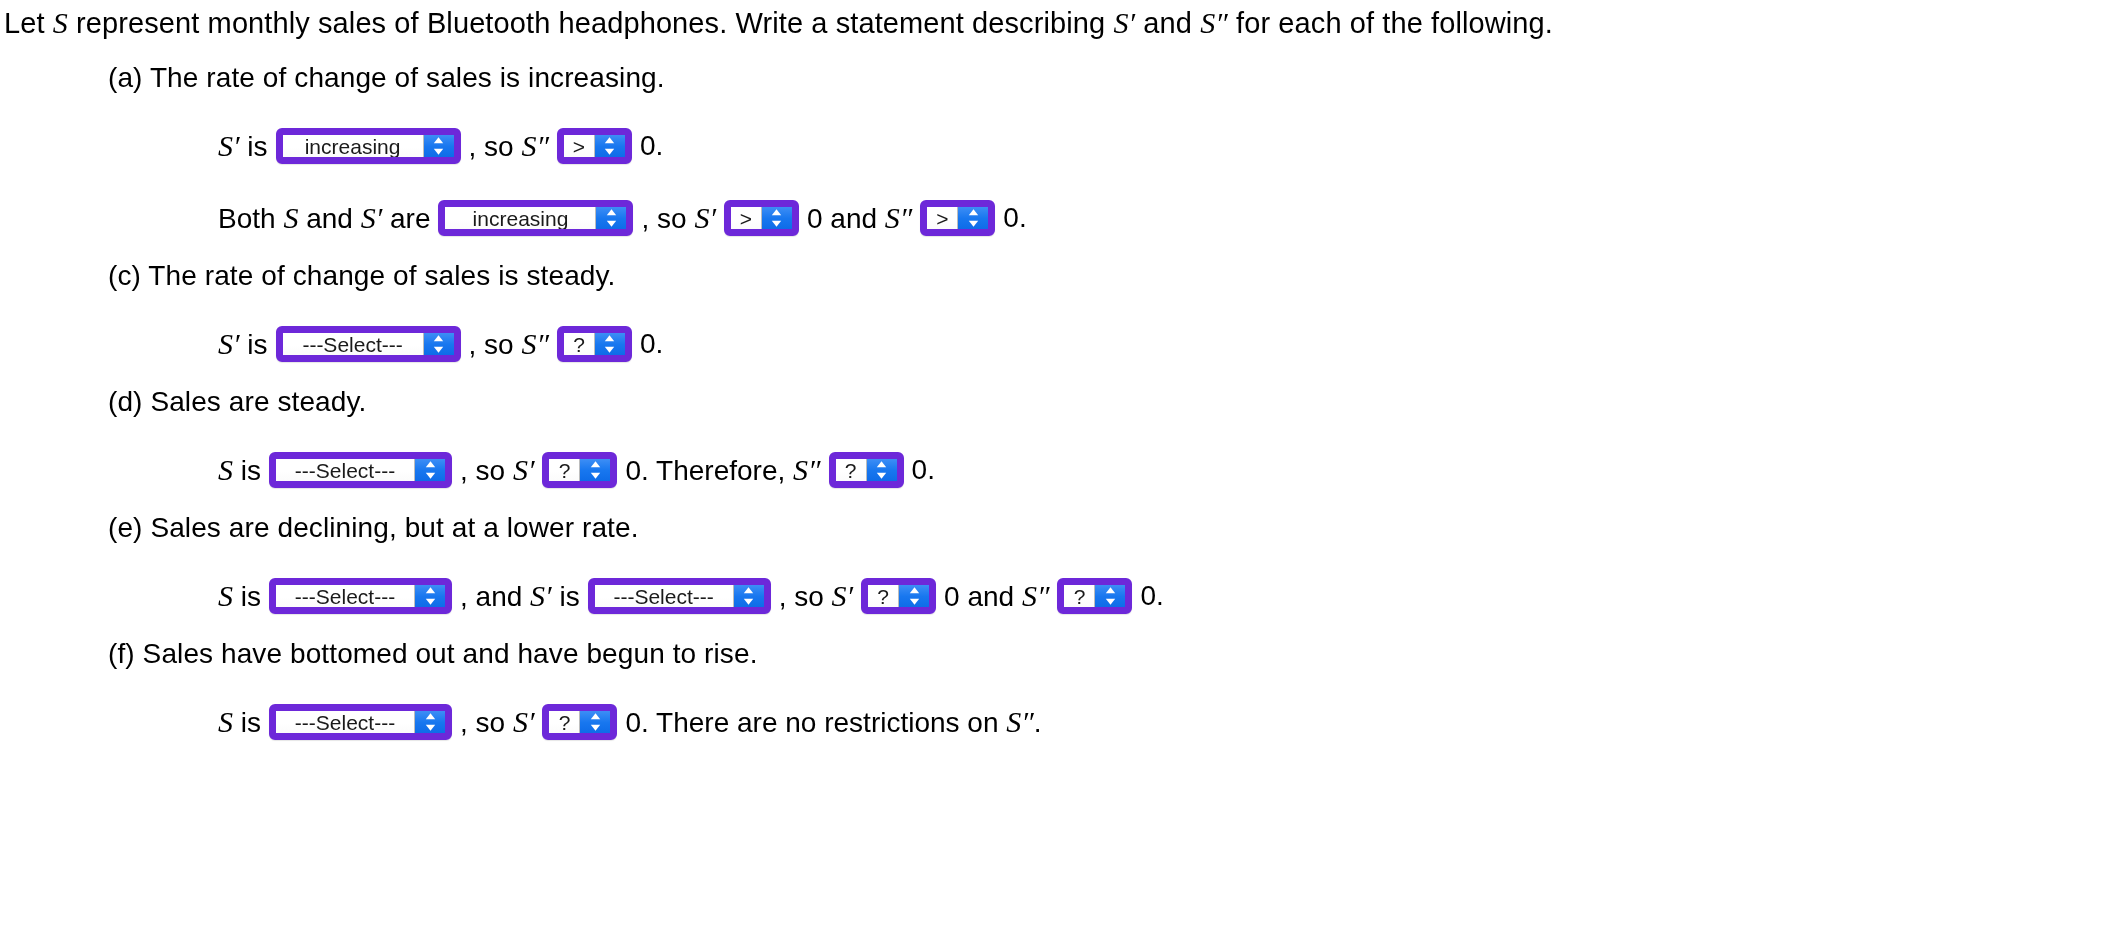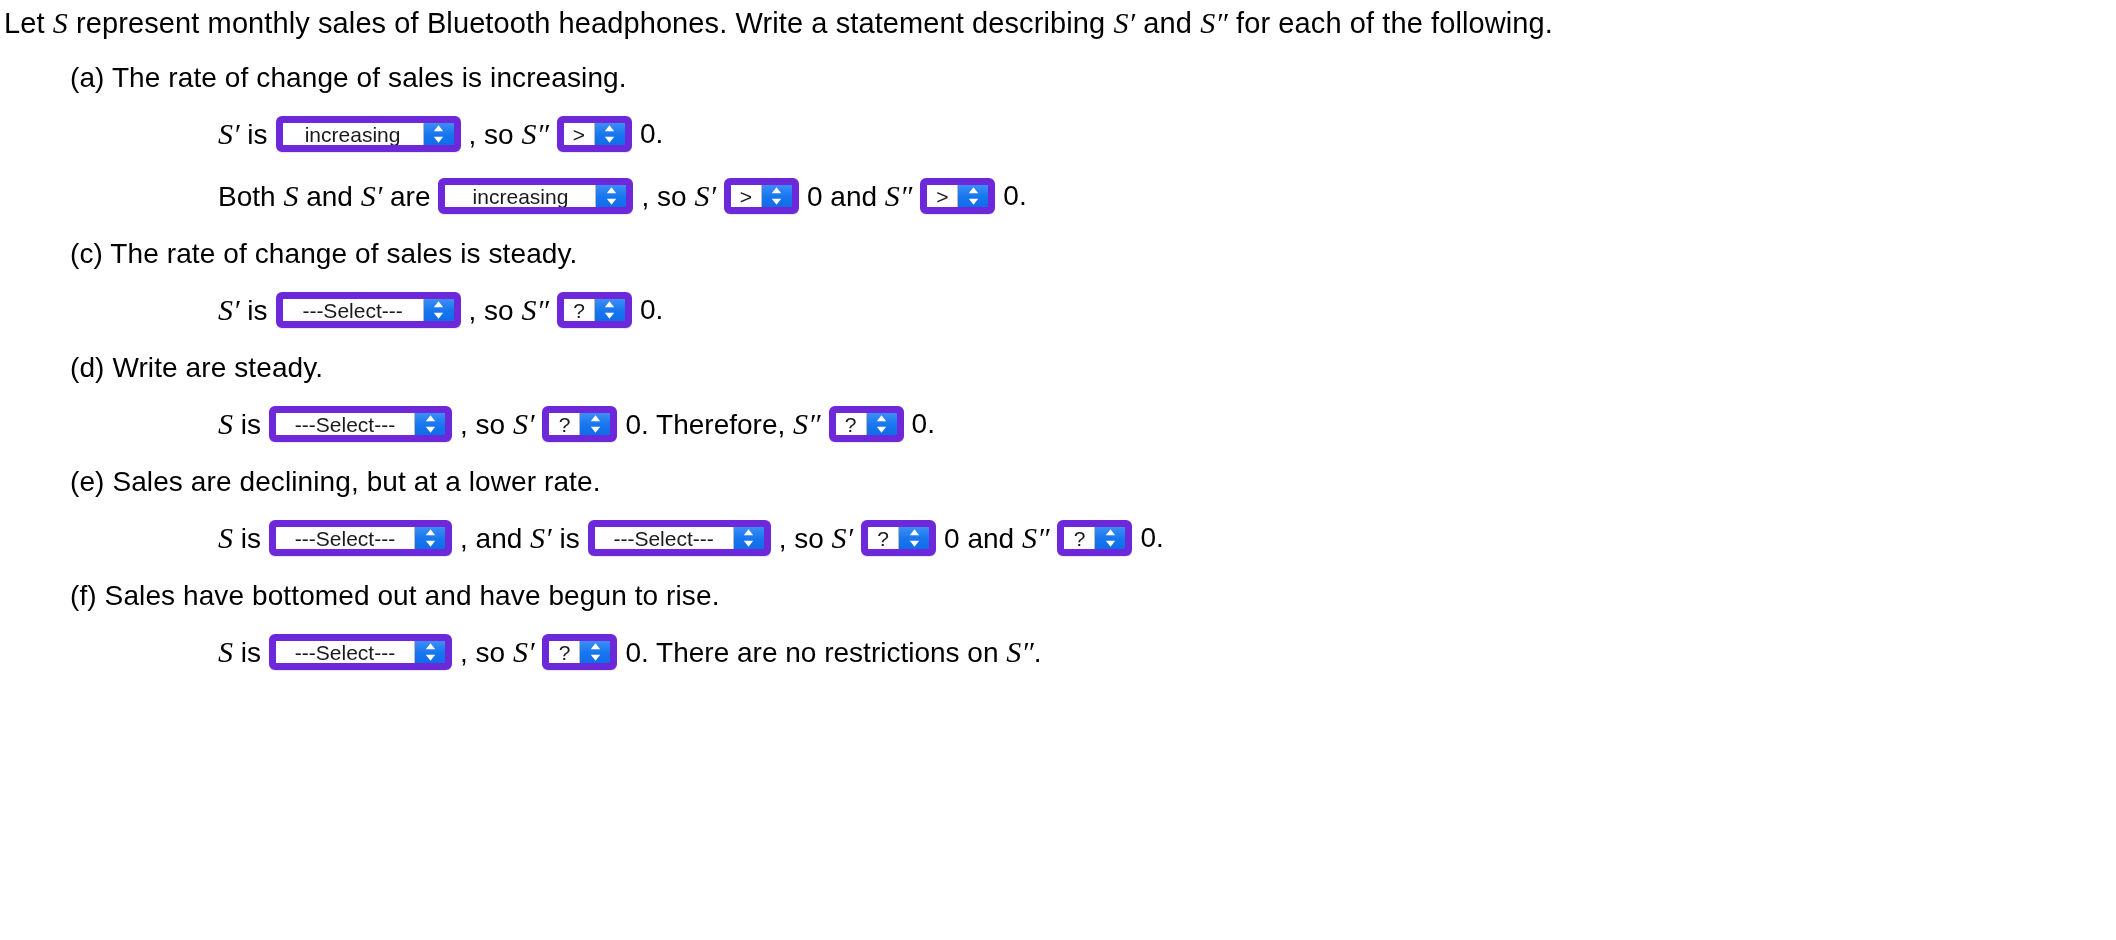--- a/index.html
+++ b/index.html
@@ -32,30 +32,30 @@
     letter-spacing: 0.1px;
   }
 
   .part {
     margin-top: 26px;
   }
 
   .part-label {
     font-size: 28px;
     line-height: 1.0;
-    padding-left: 70px;
+    padding-left: 108px;
     white-space: nowrap;
     letter-spacing: 0.1px;
   }
 
   .answer-row {
     display: flex;
     align-items: center;
     padding-left: 218px;
-    margin-top: 24px;
+    margin-top: 36px;
     white-space: nowrap;
     font-size: 28px;
     line-height: 1.0;
   }
 
   .answer-row .txt {
     display: inline-block;
   }
 
   .v { font-style: italic; font-family: "Liberation Serif", serif; font-size: 30px; }
@@ -195,21 +195,21 @@
               <svg width="15" height="22" viewBox="0 0 15 22" aria-hidden="true">
                 <path d="M7.5 2.2 L12.2 8.2 L2.8 8.2 Z" fill="#ffffff"></path>
                 <path d="M7.5 19.8 L12.2 13.8 L2.8 13.8 Z" fill="#ffffff"></path>
               </svg>
             </span>
           </span>
           <span class="txt">0.</span>
         </div>
       </div>
       <div class="part">
-        <div class="part-label">(d) Write are steady.</div>
+        <div class="part-label">(d) Sales are steady.</div>
         <div class="answer-row">
           <span class="txt"><span class="v">S</span> is</span>
           <span class="select w-sel" role="combobox">
             <span class="sel-text">---Select---</span>
             <span class="sel-arrow">
               <svg width="15" height="22" viewBox="0 0 15 22" aria-hidden="true">
                 <path d="M7.5 2.2 L12.2 8.2 L2.8 8.2 Z" fill="#ffffff"></path>
                 <path d="M7.5 19.8 L12.2 13.8 L2.8 13.8 Z" fill="#ffffff"></path>
               </svg>
             </span>

